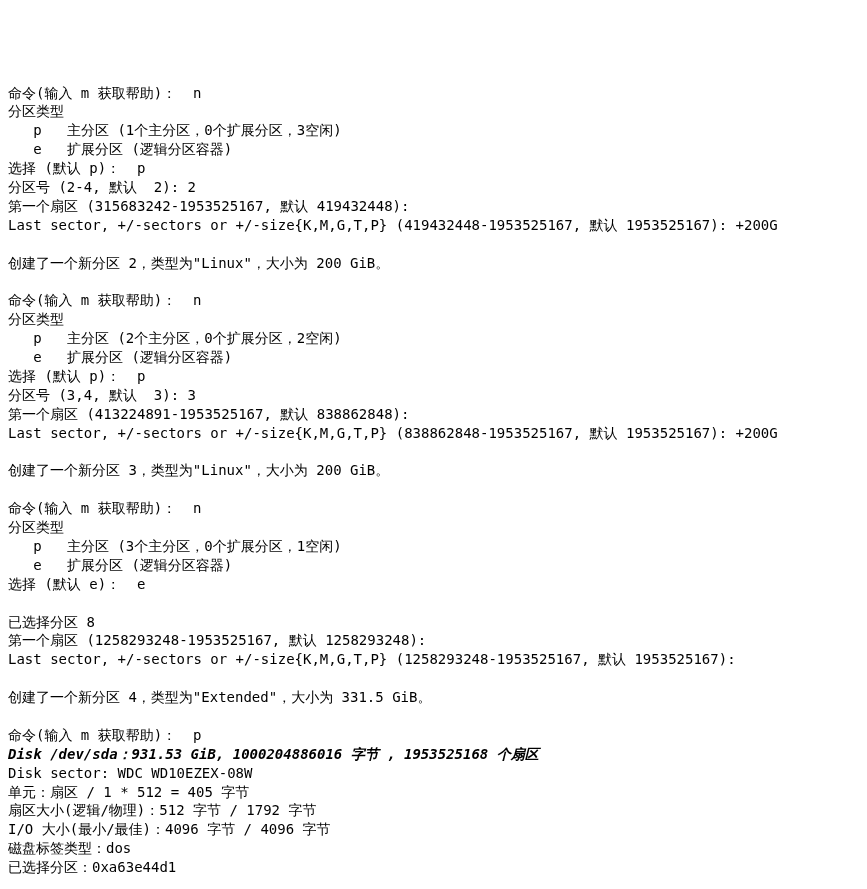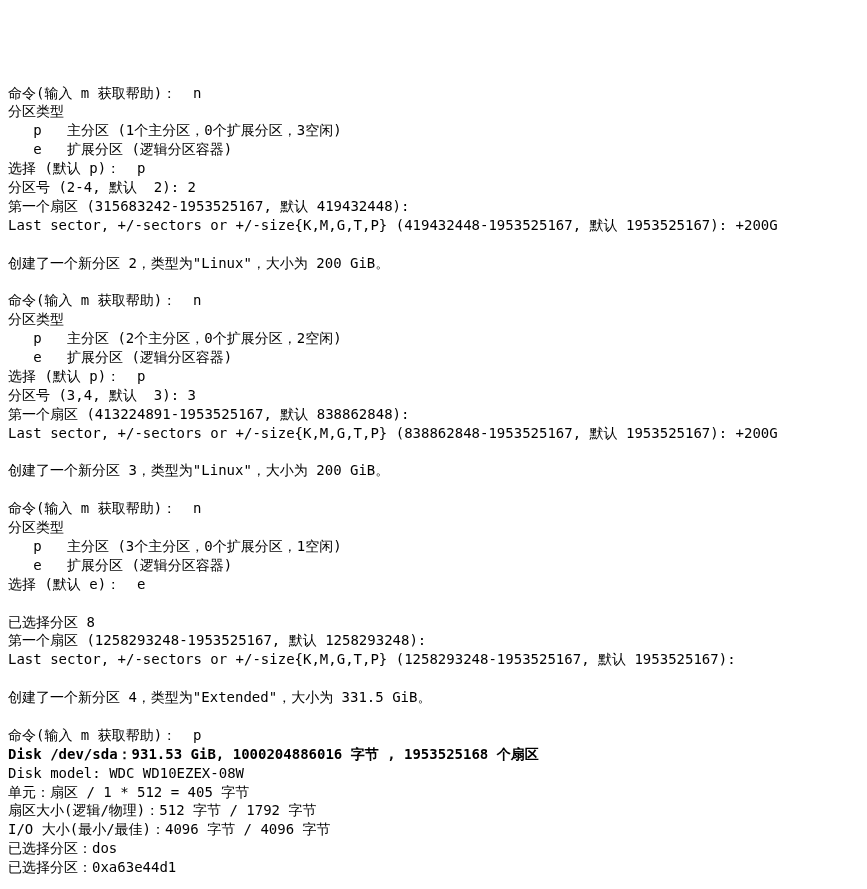--- a/index.html
+++ b/index.html
@@ -10,20 +10,21 @@
       padding: 8px;
       background: #ffffff;
       color: #000000;
       white-space: pre;
       position: relative;
       width: 867px;
       box-sizing: border-box;
     }
     .bold {
       font-weight: bold;
+      font-style: italic;
     }
   </style>
 </head>
 <body>
 
 
 
 <div><span>命令(输入 m 获取帮助)：  n</span>
 <span>分区类型</span>
 <span>   p   主分区 (1个主分区，0个扩展分区，3空闲)</span>
@@ -53,25 +54,25 @@
 <span>选择 (默认 e)：  e</span>
 <span></span>
 <span>已选择分区 8</span>
 <span>第一个扇区 (1258293248-1953525167, 默认 1258293248):</span>
 <span>Last sector, +/-sectors or +/-size{K,M,G,T,P} (1258293248-1953525167, 默认 1953525167):</span>
 <span></span>
 <span>创建了一个新分区 4，类型为"Extended"，大小为 331.5 GiB。</span>
 <span></span>
 <span>命令(输入 m 获取帮助)：  p</span>
 <span class="bold">Disk /dev/sda：931.53 GiB, 1000204886016 字节 , 1953525168 个扇区</span>
-<span>Disk model: WDC WD10EZEX-08W</span>
+<span>Disk sector: WDC WD10EZEX-08W</span>
 <span>单元：扇区 / 1 * 512 = 405 字节</span>
 <span>扇区大小(逻辑/物理)：512 字节 / 1792 字节</span>
 <span>I/O 大小(最小/最佳)：4096 字节 / 4096 字节</span>
-<span>已选择分区：dos</span>
+<span>磁盘标签类型：dos</span>
 <span>已选择分区：0xa63e44d1</span>
 <span></span>
 
 
 
 
 </div>
 
 
 

